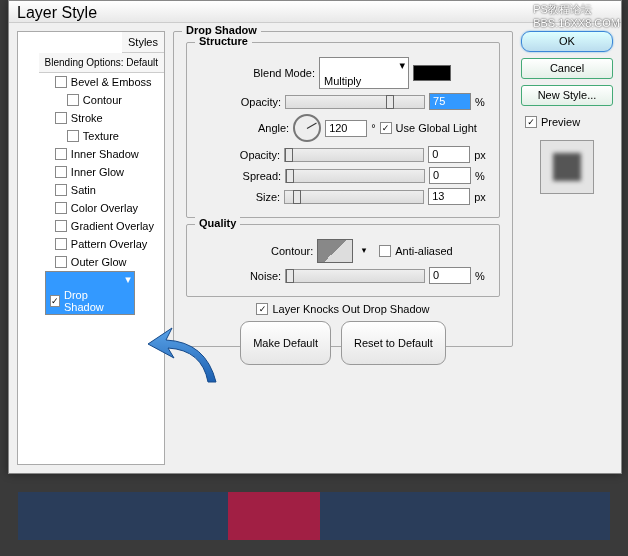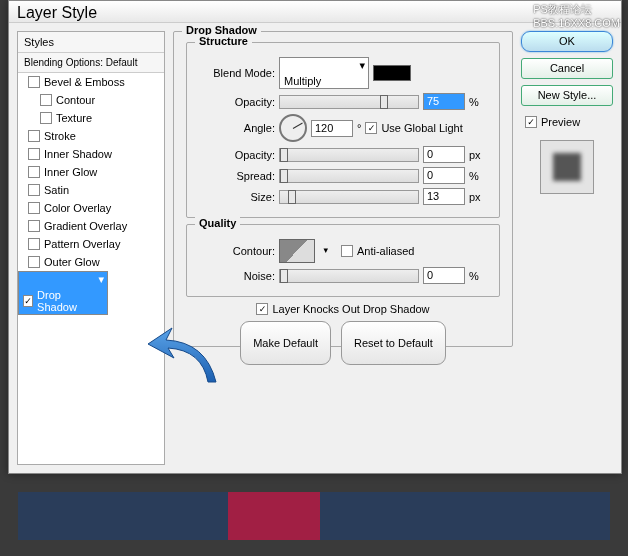--- a/index.html
+++ b/index.html
@@ -1,33 +1,33 @@
 <!DOCTYPE html>
 <html><head>
 <meta charset="utf-8">
 <style>
 * { box-sizing: border-box; font-family: "Segoe UI", Tahoma, sans-serif; font-size: 11px; }
 body { margin: 0; background: #3a3a3a; width: 628px; height: 556px; overflow: hidden; }
 .bg-tue { color: #822; font-size: 38px; font-weight: bold; text-align: center; filter: blur(3px); padding-top: 4px; }
 .dialog { position: absolute; left: 8px; top: 0; width: 614px; height: 474px; background: #f0f0f0; border: 1px solid #888; box-shadow: 0 0 8px rgba(0,0,0,.4); }
 .titlebar { height: 22px; background: linear-gradient(#fff,#e8e8e8); border-bottom: 1px solid #ccc; padding: 3px 8px; font-size: 16px; }
 .content { display: flex; padding: 8px; gap: 8px; height: calc(100% - 22px); }
-.styles-panel { width: 148px; border: 1px solid #aaa; background: #fff; display: flex; flex-direction: column; }
+.styles-panel { width: 148px; border: 1px solid #aaa; background: #fff; display: flex; flex-direction: column; align-items: flex-end; }
 .styles-hdr { padding: 4px 6px; border-bottom: 1px solid #ccc; background: #f6f6f6; }
 .styles-sub { padding: 4px 6px; border-bottom: 1px solid #ccc; background: #f6f6f6; font-size: 10px; }
 .style-item { padding: 3px 10px; display: flex; align-items: center; gap: 4px; cursor: default; }
 .style-item.indent { padding-left: 22px; }
 .style-item.sel { background: #3399ff; color: #fff; }
 .chk { width: 12px; height: 12px; border: 1px solid #888; background: #fff; display: inline-flex; align-items: center; justify-content: center; font-size: 9px; color: #000; }
 .main { flex: 1; position: relative; }
 .fieldset { border: 1px solid #aaa; border-radius: 2px; padding: 10px 8px 8px; margin-bottom: 6px; position: relative; }
 .legend { position: absolute; top: -8px; left: 8px; background: #f0f0f0; padding: 0 4px; font-weight: bold; }
 .fieldset.main-fs { height: 316px; }
 .sub-fs { margin: 0 4px 6px; }
-.row { display: flex; align-items: center; gap: 4px; margin: 4px 0; }
+.row { display: flex; align-items: center; gap: 4px; margin: 4px 0; justify-content: center; }
 .lbl { width: 80px; text-align: right; }
 .sel { border: 1px solid #888; background: #fff; padding: 17px 16px 1px 4px; width: 90px; position: relative; }
 .sel::after { content: "▾"; position: absolute; right: 3px; top: 1px; }
 .swatch { width: 38px; height: 16px; border: 1px solid #666; background: #000; }
 .slider { width: 140px; height: 14px; position: relative; background: linear-gradient(to bottom,#eee,#ddd); border: 1px solid #999; }
 .slider .thumb { position: absolute; top: -1px; width: 8px; height: 14px; background: #e8e8e8; border: 1px solid #666; }
 .numin { width: 42px; height: 17px; border: 1px solid #888; background: #fff; padding: 1px 3px; text-align: left; }
 .numin.hi { background: #3399ff; color: #fff; }
 .angle { width: 28px; height: 28px; border: 2px solid #777; border-radius: 50%; position: relative; background: #eee; }
 .angle::after { content: ""; position: absolute; left: 50%; top: 50%; width: 11px; height: 1px; background: #333; transform-origin: left; transform: rotate(-30deg); }
@@ -63,27 +63,27 @@
       <div class="styles-sub">Blending Options: Default</div>
       <div id="style-list">
           <div class="style-item">
             <span class="chk"></span>
             <span>Bevel &amp; Emboss</span>
           </div>
           <div class="style-item indent">
             <span class="chk"></span>
             <span>Contour</span>
           </div>
+          <div class="style-item">
+            <span class="chk"></span>
+            <span>Stroke</span>
+          </div>
           <div class="style-item indent">
             <span class="chk"></span>
             <span>Texture</span>
-          </div>
-          <div class="style-item">
-            <span class="chk"></span>
-            <span>Stroke</span>
           </div>
           <div class="style-item">
             <span class="chk"></span>
             <span>Inner Shadow</span>
           </div>
           <div class="style-item">
             <span class="chk"></span>
             <span>Inner Glow</span>
           </div>
           <div class="style-item">

